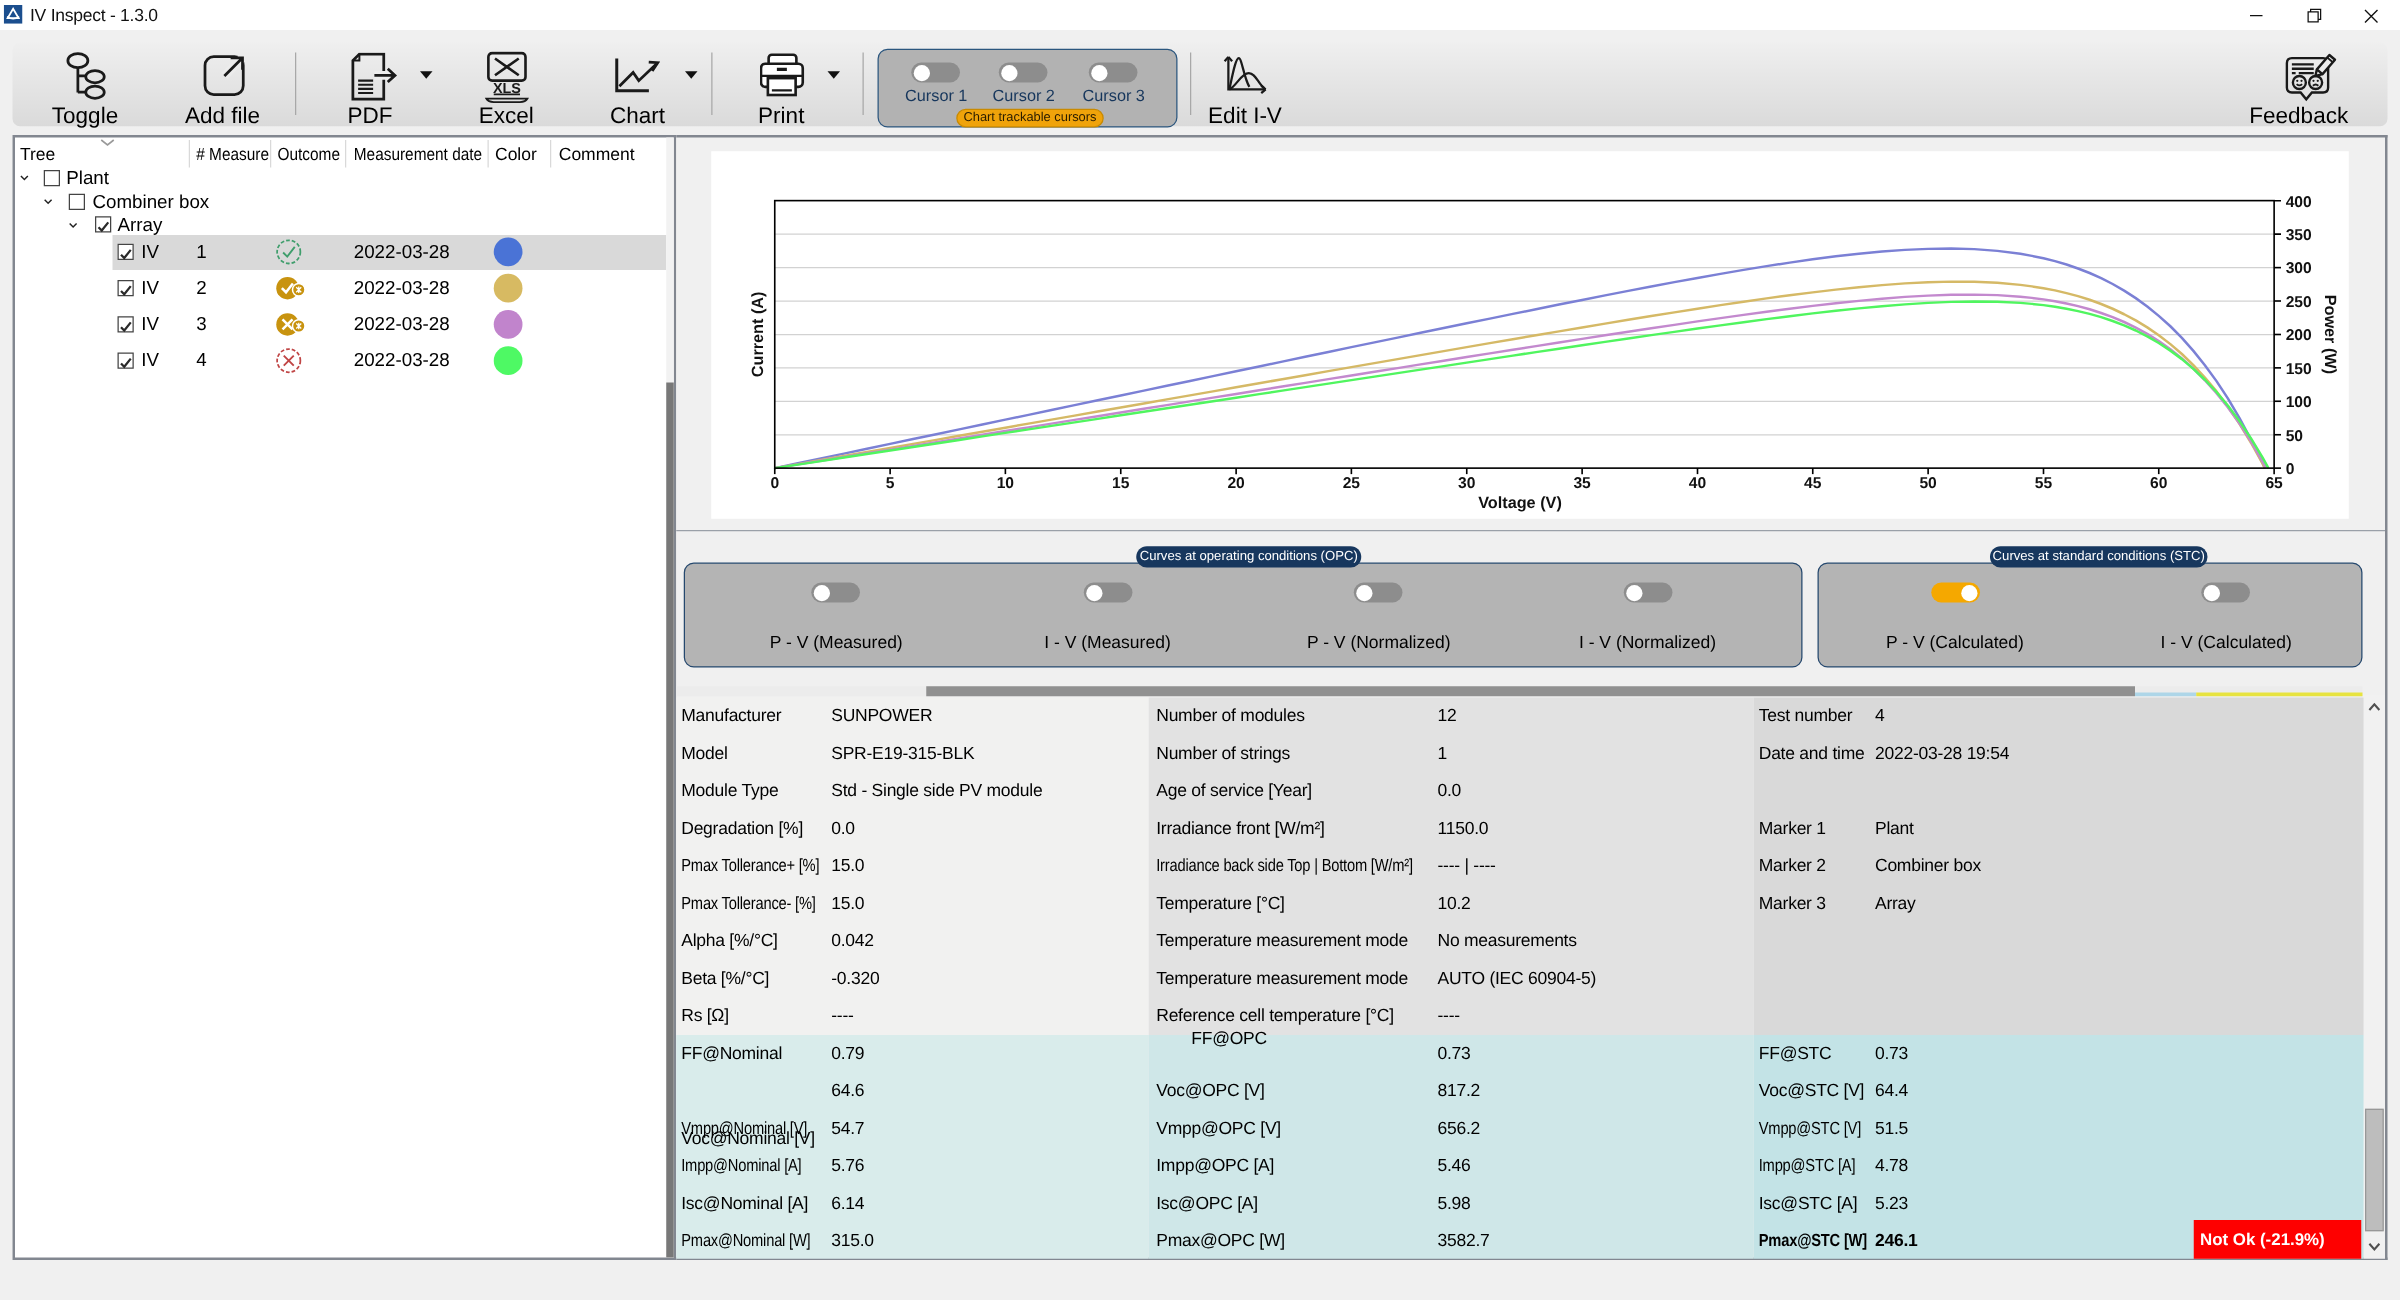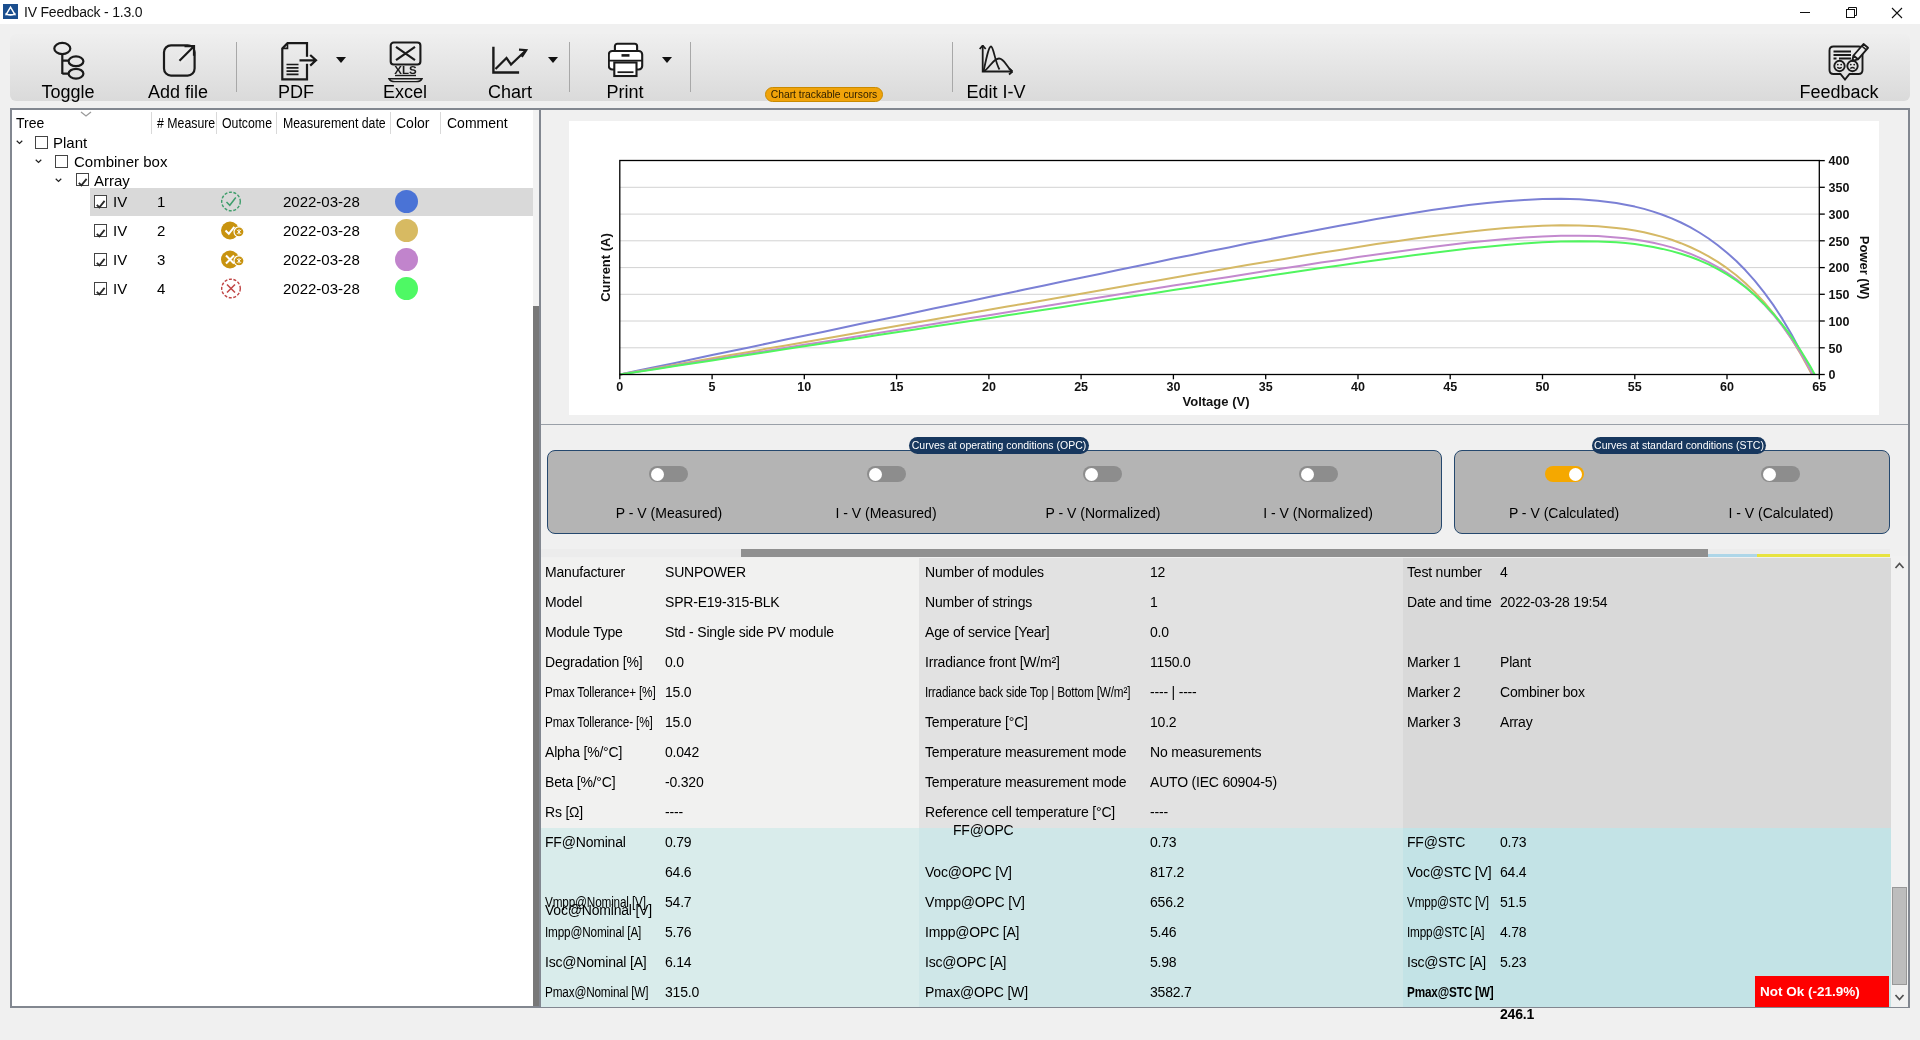--- a/index.html
+++ b/index.html
@@ -55,21 +55,21 @@
   font-size:13.5px; font-weight:bold; line-height:31px; padding-left:5px; }
 </style>
 </head>
 <body>
 <div id="titlebar">
   <svg id="appicon" viewBox="0 0 17 17">
       <rect x="0" y="0" width="17" height="17" fill="#1b4e8e"></rect>
       <path d="M3.5 12 L8.5 3.5 L13.5 12 Z" fill="none" stroke="#fff" stroke-width="1.6"></path>
       <path d="M3 10.5 Q8.5 14.5 14 10.5" fill="none" stroke="#fff" stroke-width="1.4"></path>
     </svg>
-  <div class="title">IV Feedback - 1.3.0</div>
+  <div class="title">IV Inspect - 1.3.0</div>
   <svg class="wbtn" style="left:1782px" viewBox="0 0 46 25">
       <line x1="18" y1="12.5" x2="28" y2="12.5" stroke="#111" stroke-width="1"></line>
     </svg>
   <svg class="wbtn" style="left:1828px" viewBox="0 0 46 25">
       <rect x="18.5" y="9.5" width="8" height="8" fill="none" stroke="#111" stroke-width="1"></rect>
       <path d="M20.5 9.5 v-2 h8 v8 h-2" fill="none" stroke="#111" stroke-width="1"></path>
     </svg>
   <svg class="wbtn" style="left:1874px" viewBox="0 0 46 25">
       <path d="M18 8 L28 18 M28 8 L18 18" stroke="#111" stroke-width="1.1"></path>
     </svg>
@@ -120,20 +120,34 @@
     <rect x="6.9" y="1.8" width="22.2" height="10" rx="2.5" fill="#fff" stroke="#1a1a1a" stroke-width="2.1"></rect>
     <rect x="0.8" y="9" width="33.4" height="18.5" rx="3.5" fill="#fff" stroke="#1a1a1a" stroke-width="2.1"></rect>
     <path d="M13.5 13.4 H21.5" stroke="#1a1a1a" stroke-width="2.6"></path>
     <path d="M1 18.6 H34" stroke="#1a1a1a" stroke-width="1.8"></path>
     <rect x="6.3" y="20.5" width="22.2" height="13.5" fill="#fff" stroke="#1a1a1a" stroke-width="2.1"></rect>
     <path d="M9.5 30.2 H25.5" stroke="#1a1a1a" stroke-width="1.8"></path>
   </svg>
   <div class="caret" style="left:652px;top:23px"></div>
   <div class="tblabel" style="left:615px">Print</div>
   <div class="tbsep" style="left:680px"></div>
+  <div id="cursorpanel">
+    <div class="ctoggle" style="left:26px">
+        <div class="knob"></div>
+      </div>
+    <div class="ctoggle" style="left:96px">
+        <div class="knob"></div>
+      </div>
+    <div class="ctoggle" style="left:168px">
+        <div class="knob"></div>
+      </div>
+    <div class="clabel" style="left:46px">Cursor 1</div>
+    <div class="clabel" style="left:116px">Cursor 2</div>
+    <div class="clabel" style="left:188px">Cursor 3</div>
+  </div>
   <div id="chartpill">Chart trackable cursors</div>
   <div class="tbsep" style="left:942px"></div>
   <svg class="abs" style="left:968px;top:8px" width="44" height="36" viewBox="0 0 44 36">
     <g fill="none" stroke="#1a1a1a" stroke-width="1.8">
       <path d="M4.7 3.5 V29.5 H34.5"></path>
       <path d="M4.7 3.5 L1.7 7 M4.7 3.5 L7.7 7"></path>
       <path d="M34.5 29.5 L31 26.5 M34.5 29.5 L31 32.5"></path>
       <path d="M5.5 29.5 C 8 18, 10.5 4.5, 13 4.5 C 15.5 4.5, 17 20, 21.5 27.5"></path>
       <path d="M5.5 29.5 C 11 27, 15 16.5, 21 16.5 C 26.5 16.5, 28.5 25, 33.5 28.7"></path>
     </g>
@@ -430,21 +444,21 @@
     <div class="trowt" style="left:959px;top:276px;">0.73</div>
     <div class="trowt" style="left:866px;top:306px;">Voc@STC [V]</div>
     <div class="trowt" style="left:959px;top:306px;">64.4</div>
     <div class="trowt sq" style="left:866px;top:336px;">Vmpp@STC [V]</div>
     <div class="trowt" style="left:959px;top:336px;">51.5</div>
     <div class="trowt sq" style="left:866px;top:366px;">Impp@STC [A]</div>
     <div class="trowt" style="left:959px;top:366px;">4.78</div>
     <div class="trowt" style="left:866px;top:396px;">Isc@STC [A]</div>
     <div class="trowt" style="left:959px;top:396px;">5.23</div>
     <div class="trowt sq" style="left:866px;top:426px; font-weight:bold">Pmax@STC [W]</div>
-    <div class="trowt" style="left:959px;top:448px; font-weight:bold">246.1</div>
+    <div class="trowt" style="left:959px;top:426px; font-weight:bold">246.1</div>
   </div>
   <div id="redbox">Not Ok (-21.9%)</div>
   <div id="vscroll">
     <svg class="abs" style="left:3px;top:6px" width="11" height="8" viewBox="0 0 11 8">
         <path d="M1.5 6 L5.5 1.5 L9.5 6" fill="none" stroke="#505050" stroke-width="1.7"></path>
       </svg>
     <div id="vthumb"></div>
     <svg class="abs" style="left:3px;top:437px" width="11" height="8" viewBox="0 0 11 8">
         <path d="M1.5 2 L5.5 6.5 L9.5 2" fill="none" stroke="#505050" stroke-width="1.7"></path>
       </svg>

